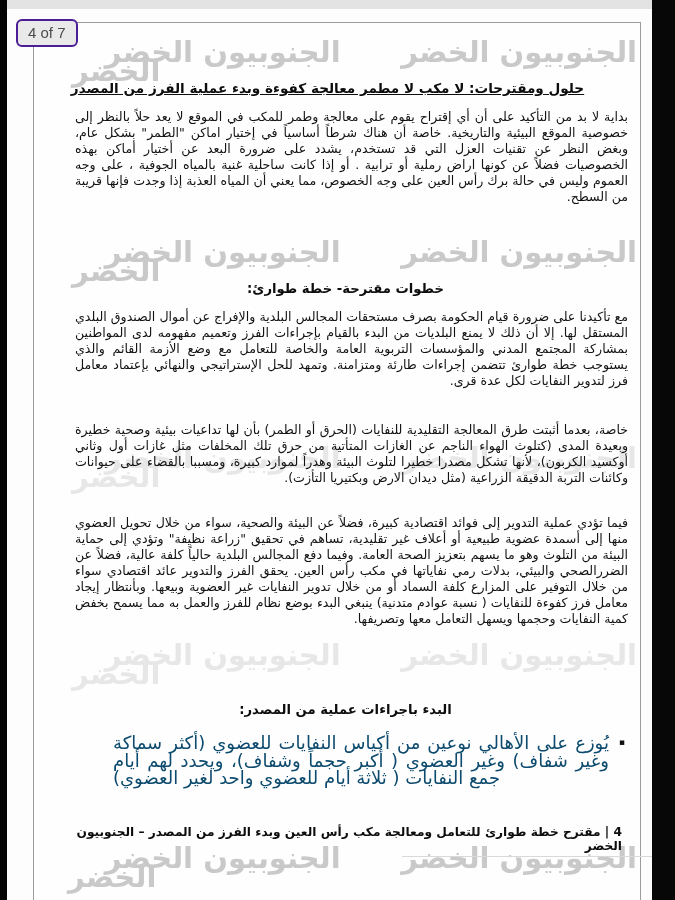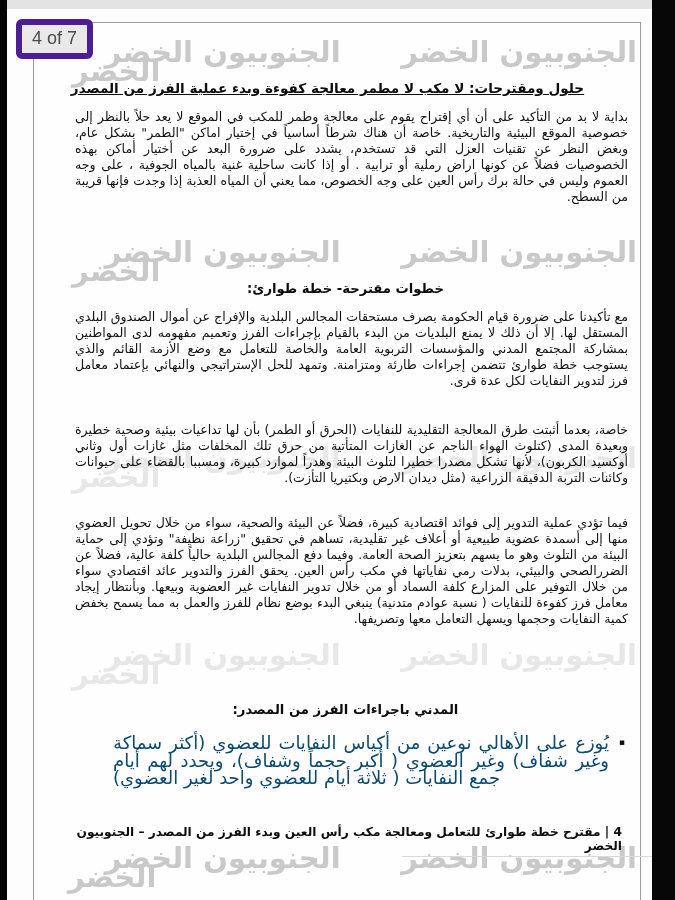--- a/index.html
+++ b/index.html
@@ -13,23 +13,23 @@
   .edge-right{right:0;width:23px;background:#070707;}
   .top-strip{position:absolute;left:7px;top:0;width:645px;height:9px;background:#e3e3e3;z-index:35;}
 
   .page-frame{
     position:absolute;left:33px;top:22px;width:606px;height:878px;
     border:1px solid #9c9c9c;border-bottom:none;background:#fefefe;z-index:2;
   }
 
   .page-badge{
     position:absolute;left:16px;top:19px;z-index:50;
-    background:#e9e9e9;border:6px solid #4c1d95;border-radius:6px;
+    background:#e9e9e9;border:2px solid #4c1d95;border-radius:6px;
     padding:3px 10px 4px 10px;
-    font-family:"Liberation Sans",sans-serif;font-size:18px;color:#4c4c4c;
+    font-family:"Liberation Sans",sans-serif;font-size:15px;color:#4c4c4c;
   }
 
   .wm{
     position:absolute;z-index:3;direction:rtl;white-space:nowrap;
     font-weight:bold;font-size:29px;letter-spacing:1px;color:#c9c9c9;
     line-height:30px;
   }
   .wm.faint{color:#e7e7e7;}
   .wm-line{position:absolute;height:1px;background:#d9d9d9;z-index:4;}
 
@@ -95,20 +95,20 @@
 <div class="doc-text" style="top:109px;">بداية لا بد من التأكيد على أن أي إقتراح يقوم على معالجة وطمر للمكب في الموقع لا يعد حلاً بالنظر إلى خصوصية الموقع البيئية والتاريخية. خاصة أن هناك شرطاً أساسياً في إختيار اماكن "الطمر" بشكل عام، وبغض النظر عن تقنيات العزل التي قد تستخدم، يشدد على ضرورة البعد عن أختيار أماكن بهذه الخصوصيات فضلاً عن كونها اراض رملية أو ترابية . أو إذا كانت ساحلية غنية بالمياه الجوفية ، على وجه العموم وليس في حالة برك رأس العين على وجه الخصوص، مما يعني أن المياه العذبة إذا وجدت فإنها قريبة من السطح.</div>
 
 <div class="doc-heading" style="top:281px;">خطوات مقترحة- خطة طوارئ:</div>
 
 <div class="doc-text" style="top:309px;">مع تأكيدنا على ضرورة قيام الحكومة بصرف مستحقات المجالس البلدية والإفراج عن أموال الصندوق البلدي المستقل لها. إلا أن ذلك لا يمنع البلديات من البدء بالقيام بإجراءات الفرز وتعميم مفهومه لدى المواطنين بمشاركة المجتمع المدني والمؤسسات التربوية العامة والخاصة للتعامل مع وضع الأزمة القائم والذي يستوجب خطة طوارئ تتضمن إجراءات طارئة ومتزامنة. وتمهد للحل الإستراتيجي والنهائي بإعتماد معامل فرز لتدوير النفايات لكل عدة قرى.</div>
 
 <div class="doc-text" style="top:422px;">خاصة، بعدما أثبتت طرق المعالجة التقليدية للنفايات (الحرق أو الطمر) بأن لها تداعيات بيئية وصحية خطيرة وبعيدة المدى (كتلوث الهواء الناجم عن الغازات المتأتية من حرق تلك المخلفات مثل غازات أول وثاني أوكسيد الكربون)، لأنها تشكل مصدرا خطيرا لتلوث البيئة وهدراً لموارد كبيرة، ومسببا بالقضاء على حيوانات وكائنات التربة الدقيقة الزراعية (مثل ديدان الارض وبكتيريا التأزت).</div>
 
 <div class="doc-text" style="top:515px;">فيما تؤدي عملية التدوير إلى فوائد اقتصادية كبيرة، فضلاً عن البيئة والصحية، سواء من خلال تحويل العضوي منها إلى أسمدة عضوية طبيعية أو أعلاف غير تقليدية، تساهم في تحقيق "زراعة نظيفة" وتؤدي إلى حماية البيئة من التلوث وهو ما يسهم بتعزيز الصحة العامة. وفيما دفع المجالس البلدية حالياً كلفة عالية، فضلاً عن الضررالصحي والبيئي، بدلات رمي نفاياتها في مكب رأس العين. يحقق الفرز والتدوير عائد اقتصادي سواء من خلال التوفير على المزارع كلفة السماد أو من خلال تدوير النفايات غير العضوية وبيعها. وبأنتظار إيجاد معامل فرز كفوءة للنفايات ( نسبة عوادم متدنية) ينبغي البدء بوضع نظام للفرز والعمل به مما يسمح بخفض كمية النفايات وحجمها ويسهل التعامل معها وتصريفها.</div>
 
-<div class="doc-heading" style="top:702px;">المدني باجراءات الفرز من المصدر:</div>
+<div class="doc-heading" style="top:702px;">البدء باجراءات عملية من المصدر:</div>
 
 <div class="bullet-row" style="top:734px;">
   <span class="bullet-marker">▪</span>
   <span class="bullet-text">يُوزع على الأهالي نوعين من أكياس النفايات للعضوي (أكثر سماكة وغير شفاف) وغير العضوي ( أكبر حجماً وشفاف)، ويحدد لهم أيام جمع النفايات ( ثلاثة أيام للعضوي واحد لغير العضوي)</span>
 </div>
 
 <div class="doc-footer" style="top:825px;">4 | مقترح خطة طوارئ للتعامل ومعالجة مكب رأس العين وبدء الفرز من المصدر – الجنوبيون الخضر</div>
 
 </body></html>

